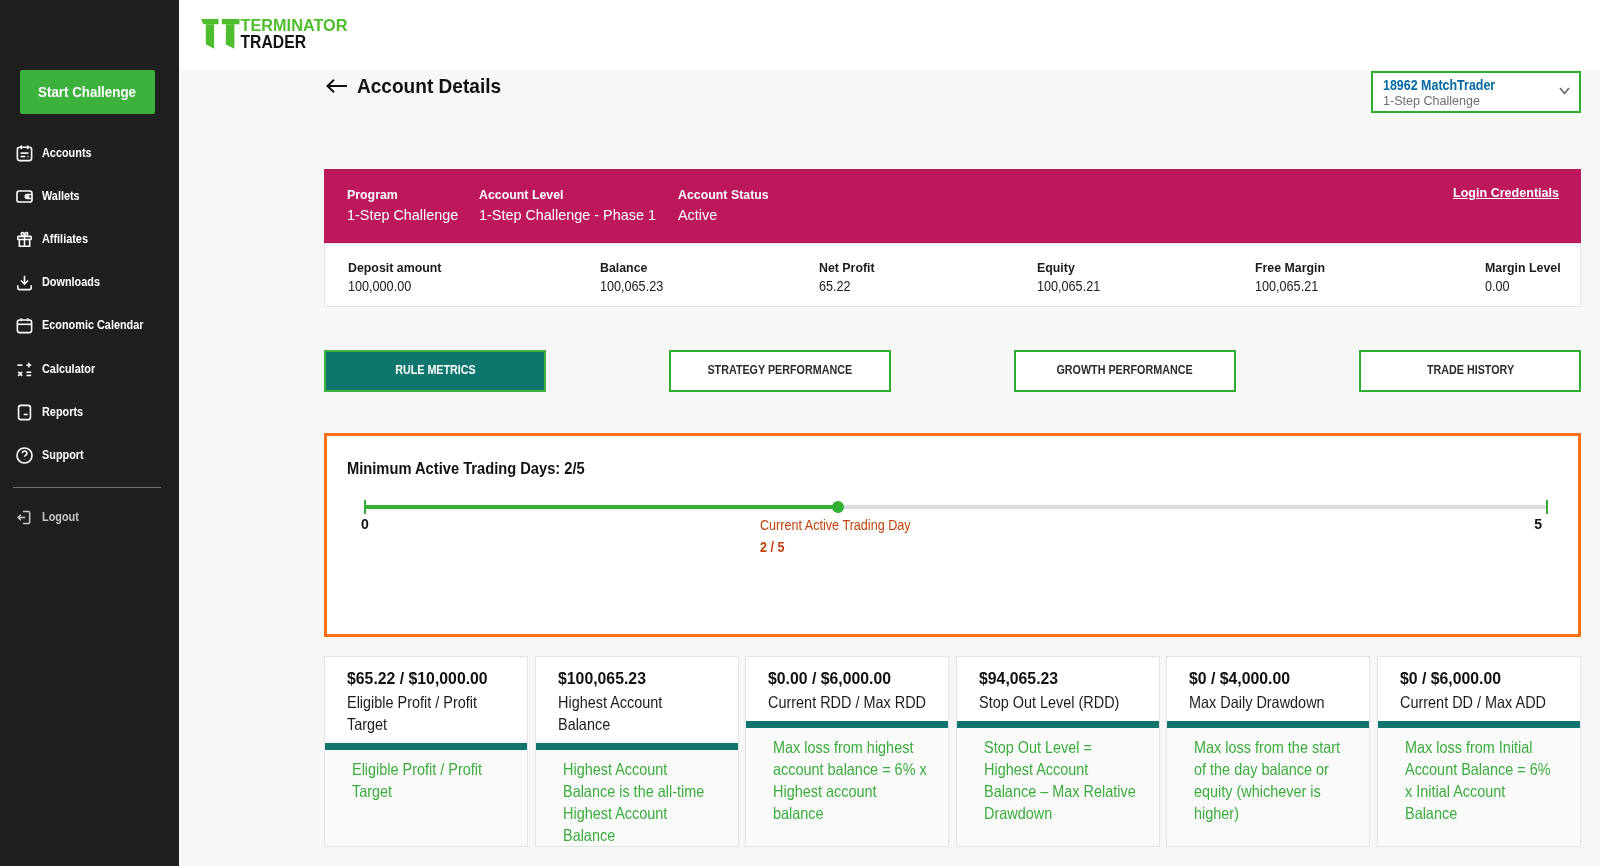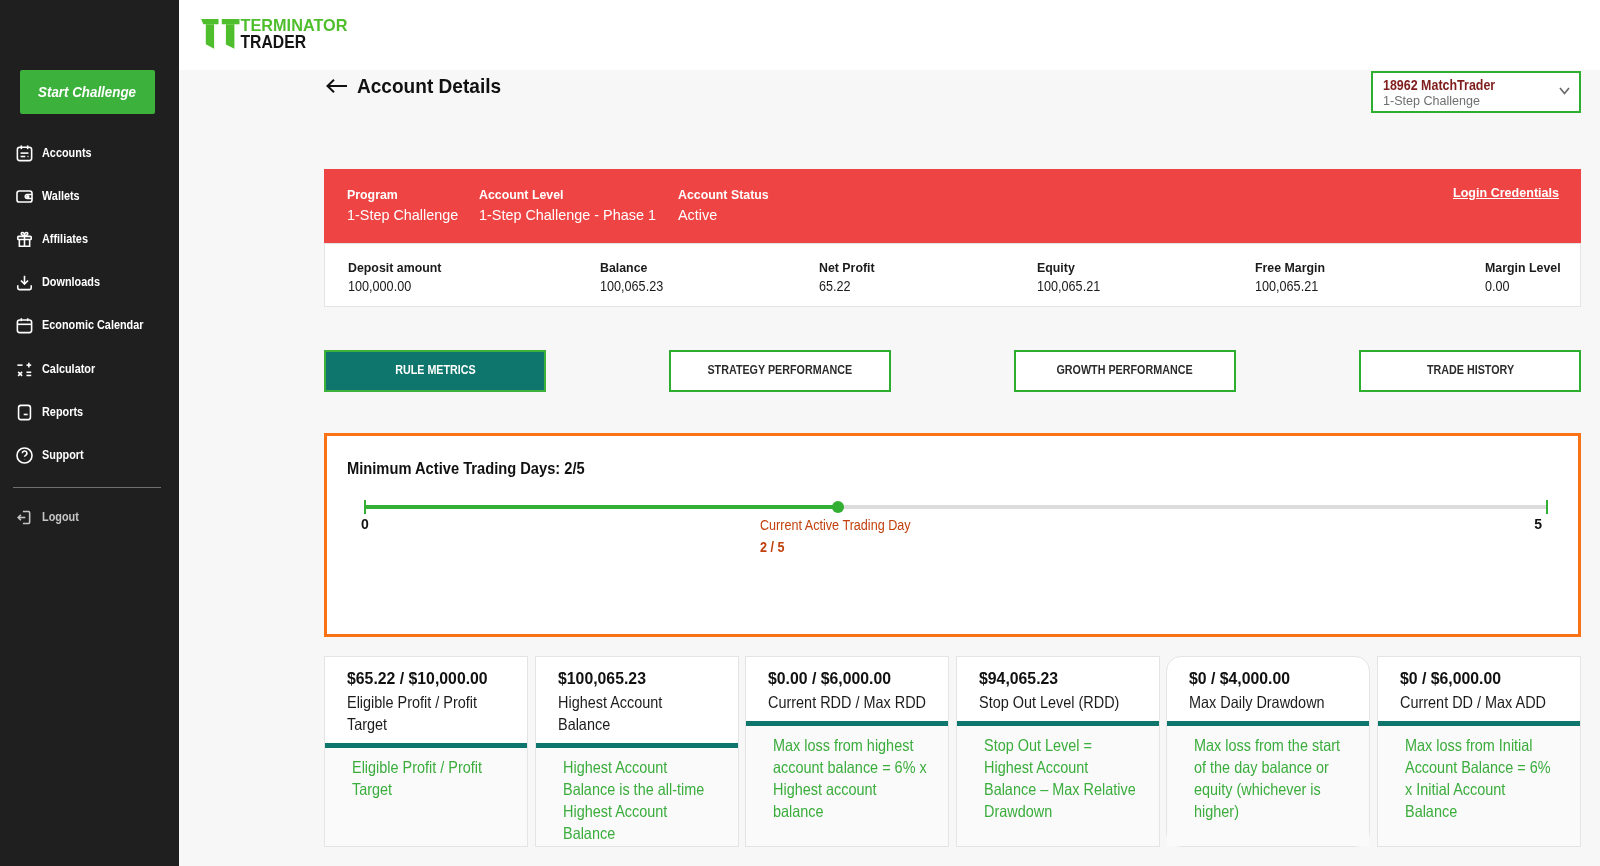--- a/index.html
+++ b/index.html
@@ -4,48 +4,48 @@
 <style>
   * { margin:0; padding:0; box-sizing:border-box; }
   html,body { width:1600px; height:866px; overflow:hidden; }
   body { font-family:"Liberation Sans", sans-serif; background:#f7f7f7; position:relative; color:#1b1b1b; }
   .abs { position:absolute; }
   .sx { display:inline-block; transform-origin:0 50%; white-space:nowrap; }
   .sxr { display:inline-block; transform-origin:100% 50%; white-space:nowrap; }
   .sxc { display:inline-block; transform-origin:50% 50%; white-space:nowrap; }
 
   
-  .sidebar { position:absolute; left:0; top:0; width:179px; height:866px; background:#1f1f1f;font-style:italic; }
+  .sidebar { position:absolute; left:0; top:0; width:179px; height:866px; background:#1f1f1f; }
   .start-btn { position:absolute; left:20px; top:70px; width:135px; height:44px; background:#3cb13c; border-radius:2px; color:#fff; font-weight:bold; font-size:15px; text-align:center; line-height:43px; }
   .start-btn .sxc { transform:scaleX(0.89); }
   .nav-item { position:absolute; left:15px; height:22px; display:flex; align-items:center; color:#fff; font-weight:bold; font-size:12.5px; }
   .nav-item svg { width:19px; height:19px; margin-right:8px; flex:none; }
   .nav-item .sx { transform:scaleX(0.87); }
   .side-divider { position:absolute; left:13px; top:487px; width:148px; height:1px; background:#6f6f6f; }
   .logout { color:#c6c6c6; }
 
   
   .header { position:absolute; left:179px; top:0; width:1421px; height:70px; background:#ffffff; }
 
   
   .page-title { position:absolute; left:326px; top:75px; font-size:20.5px; font-weight:bold; color:#111; }
   .page-title .sx { transform:scaleX(0.93); }
   .back-arrow { position:absolute; left:326px; top:79px; width:21px; height:14px; }
   .pt-text { position:absolute; left:357px; top:74px; }
 
   
   .dropdown { position:absolute; left:1371px; top:71px; width:210px; height:42px; background:#fff; border:2px solid #2eae2e; padding:4px 10px 0 10px; }
-  .dropdown .t1 { font-size:14px; font-weight:bold; color:#7f1d1d; }
+  .dropdown .t1 { font-size:14px; font-weight:bold; color:#0369a1; }
   .dropdown .t1 .sx { transform:scaleX(0.89); }
   .dropdown .t2 { font-size:13.5px; color:#6f6f6f; margin-top:0px; }
   .dropdown .t2 .sx { transform:scaleX(0.93); }
   .dropdown svg { position:absolute; right:9px; top:14px; }
 
   
-  .darkbar { position:absolute; left:324px; top:169px; width:1257px; height:86px; background:#ef4444; color:#fff; }
+  .darkbar { position:absolute; left:324px; top:169px; width:1257px; height:86px; background:#be185d; color:#fff; }
   .darkbar .col { position:absolute; top:18px; }
   .darkbar .lbl { font-size:13.3px; font-weight:bold; }
   .darkbar .lbl .sx { transform:scaleX(0.93); }
   .darkbar .val { font-size:15px; margin-top:4px; }
   .darkbar .val .sx { transform:scaleX(0.96); }
   .login-cred { position:absolute; right:41px; top:185px; font-size:13.5px; font-weight:bold; color:#fff; }
   .login-cred .sxr { transform:scaleX(0.93); text-decoration:underline; }
 
   
   .stats { position:absolute; left:324px; top:243px; width:1257px; height:64px; background:#fff; border:1px solid #e4e4e4; }
@@ -74,21 +74,21 @@
   .s-cap .sx { transform:scaleX(0.90); }
   .s-cap .b { font-weight:bold; display:block; margin-top:6px; }
 
   
   .card { position:absolute; top:656px; width:204px; height:191px; background:#fff; border:1px solid #e4e4e4; display:flex; flex-direction:column; }
   .card .top { padding:10px 0 8px 22px; }
   .card .val { font-size:17px; font-weight:bold; line-height:23px; margin-bottom:1px; color:#111; }
   .card .val .sx { transform:scaleX(0.93); }
   .card .lbl { font-size:16.5px; line-height:22px; color:#1c1c1c; }
   .card .lbl .sx { transform:scaleX(0.875); }
-  .card .bot { border-top:5px solid #0f766e; background:#fafafa; padding:8px 0 0 27px; color:#3aad3c; font-size:16.5px; line-height:22px; flex:1; }
+  .card .bot { border-top:7px solid #0f766e; background:#fafafa; padding:8px 0 0 27px; color:#3aad3c; font-size:16.5px; line-height:22px; flex:1; }
   .card .bot .sx { transform:scaleX(0.875); }
 </style>
 </head>
 <body>
 
 <div class="header"></div>
 
 <svg class="abs" style="left:200px; top:14px;" width="160" height="40" viewBox="0 0 160 40">
   <g fill="#4fbe2d">
     <polygon points="1.2,5 18.5,5 18.5,10.3 3.2,10.3"></polygon>
@@ -291,21 +291,21 @@
     </div>
   <div class="bot"><span class="sx">Max loss from highest<br>account balance = 6% x<br>Highest account<br>balance</span></div>
 </div>
 <div class="card" style="left:955.5px;">
   <div class="top">
       <div class="val"><span class="sx">$94,065.23</span></div>
       <div class="lbl"><span class="sx">Stop Out Level (RDD)</span></div>
     </div>
   <div class="bot"><span class="sx">Stop Out Level =<br>Highest Account<br>Balance – Max Relative<br>Drawdown</span></div>
 </div>
-<div class="card" style="left:1166px;border-radius:15px;">
+<div class="card" style="left:1166px;">
   <div class="top">
       <div class="val"><span class="sx">$0 / $4,000.00</span></div>
       <div class="lbl"><span class="sx">Max Daily Drawdown</span></div>
     </div>
   <div class="bot"><span class="sx">Max loss from the start<br>of the day balance or<br>equity (whichever is<br>higher)</span></div>
 </div>
 <div class="card" style="left:1376.5px;">
   <div class="top">
       <div class="val"><span class="sx">$0 / $6,000.00</span></div>
       <div class="lbl"><span class="sx">Current DD / Max ADD</span></div>

